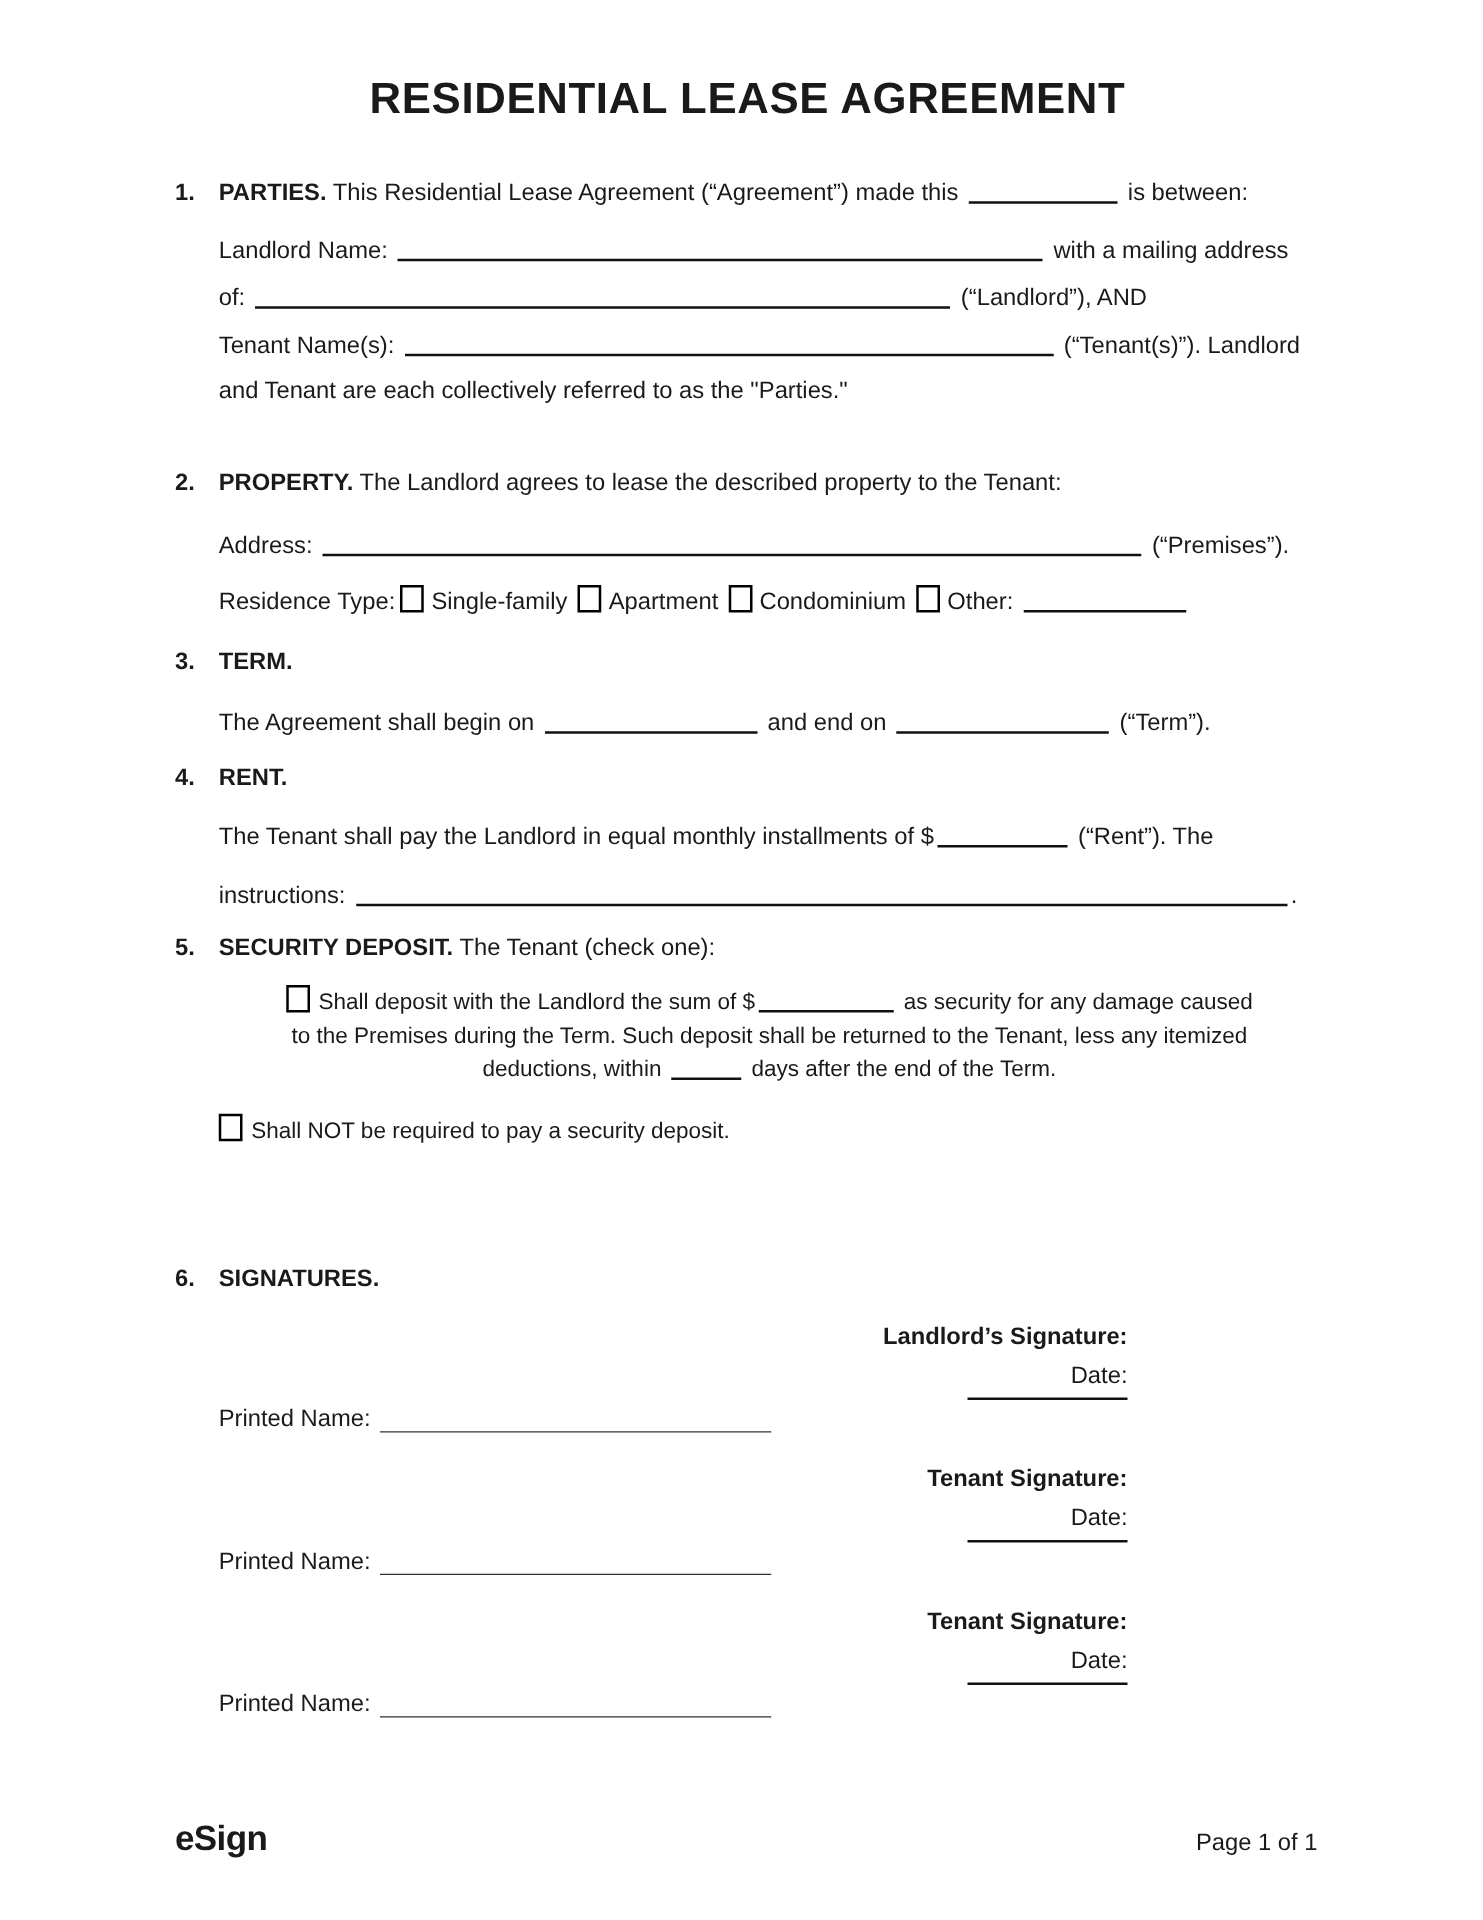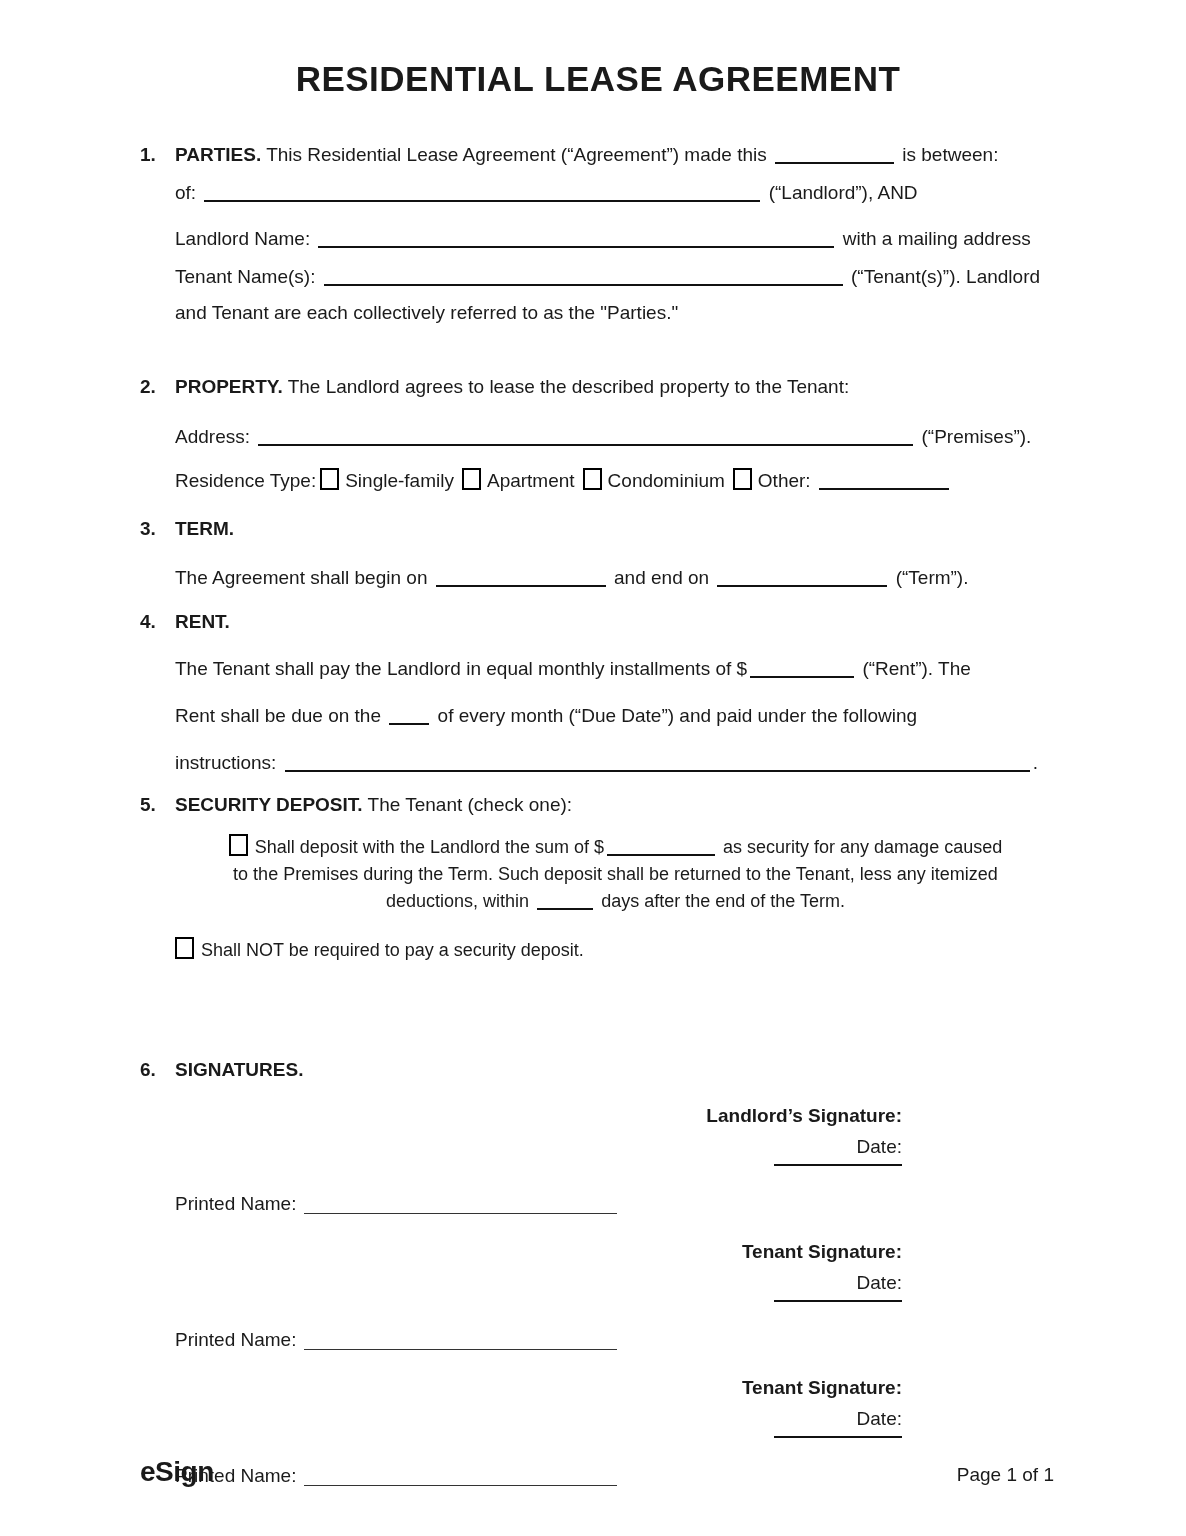--- a/index.html
+++ b/index.html
@@ -53,21 +53,21 @@
   .cb.lead{margin-left:0;margin-right:7px;}
   
   .sigrow{display:flex;align-items:flex-end;width:727px;margin-top:22px;line-height:26px;flex-direction:column;}
   .sigrow.firstrow{margin-top:20px;}
   .sigline{
     flex:1;height:4px;margin:0 10px 3px 8px;
     border-bottom:2px solid var(--signature-line-light,#a6bedc);
   }
   .sigline.dark{border-bottom-color:var(--signature-line-dark,#4472c4);}
   .dateline{width:128px;height:4px;margin:0 0 3px 8px;border-bottom:2px solid var(--blank-line,#111);}
-  .pnrow{display:flex;align-items:flex-end;width:488px;margin-top:22px;line-height:26px;}
+  .pnrow{display:flex;align-items:flex-end;width:488px;line-height:26px;}
   .pnline{width:313px;height:4px;margin:0 0 3px 8px;border-bottom:1.7px solid #333;}
   
   .footer{
     position:absolute;left:140px;right:132px;bottom:48px;
     display:flex;justify-content:space-between;align-items:baseline;
   }
   .brand{font-weight:700;font-size:28px;letter-spacing:-.5px;}
   .pageno{font-size:19px;}
 </style>
 </head>
@@ -79,29 +79,29 @@
     <h1 class="title">RESIDENTIAL LEASE AGREEMENT</h1>
 
     <section class="sec sec1">
       <span class="num">1.</span>
       <div class="line l1">
         <span class="b">PARTIES.</span>
         <span>This Residential Lease Agreement (“Agreement”) made this</span>
         <span class="blank w119"></span>
         <span>is between:</span>
       </div>
+      <div class="line l2">
+        <span>Landlord Name:</span>
+        <span class="blank w516"></span>
+        <span>with a mailing address</span>
+      </div>
       <div class="line l3">
         <span>of:</span>
         <span class="blank w556"></span>
         <span>(“Landlord”), AND</span>
-      </div>
-      <div class="line l2">
-        <span>Landlord Name:</span>
-        <span class="blank w516"></span>
-        <span>with a mailing address</span>
       </div>
       <div class="line l4">
         <span>Tenant Name(s):</span>
         <span class="blank w519"></span>
         <span>(“Tenant(s)”). Landlord</span>
       </div>
       <div class="line l5">
         <span>and Tenant are each collectively referred to as the "Parties."</span>
       </div>
     </section>
@@ -140,25 +140,20 @@
     <section class="sec sec4">
       <span class="num">4.</span>
       <div class="line">
         <span class="b">RENT.</span>
       </div>
       <div class="line l1">
         <span>The Tenant shall pay the Landlord in equal monthly installments of $</span><span class="blank w104"></span>
         <span>(“Rent”). The</span>
       </div>
       <div class="line">
-        <span>Rent shall be due on the</span>
-        <span class="blank w40"></span>
-        <span>of every month (“Due Date”) and paid under the following</span>
-      </div>
-      <div class="line">
         <span>instructions:</span>
         <span class="blank w745"></span><span>.</span>
       </div>
     </section>
 
     <section class="sec sec5">
       <span class="num">5.</span>
       <div class="line">
         <span class="b">SECURITY DEPOSIT.</span>
         <span>The Tenant (check one):</span>

